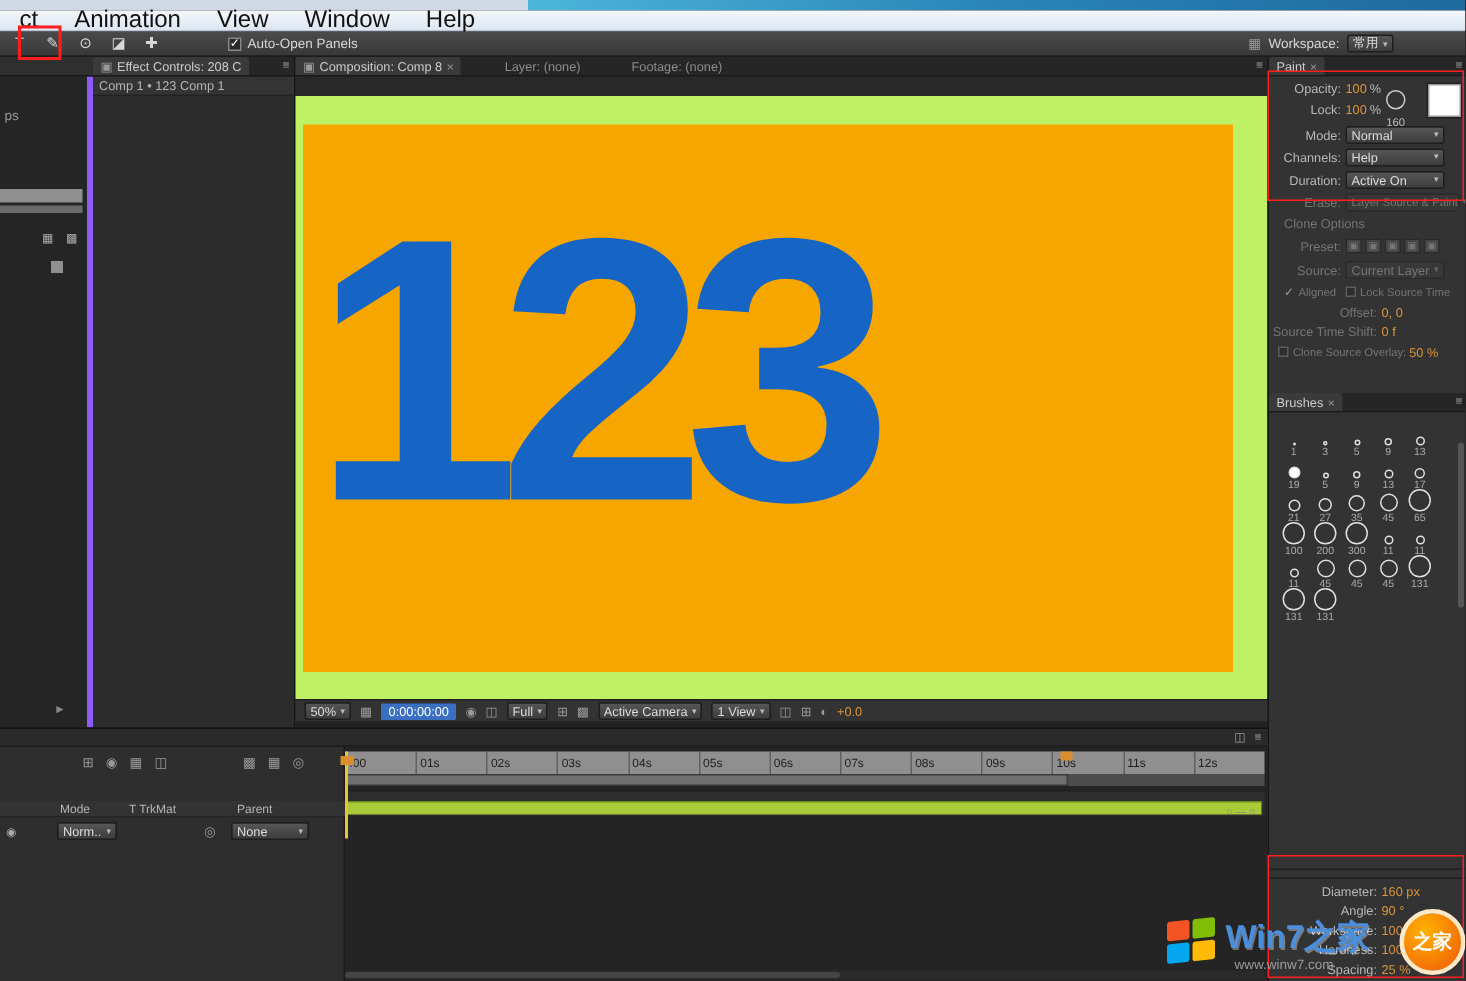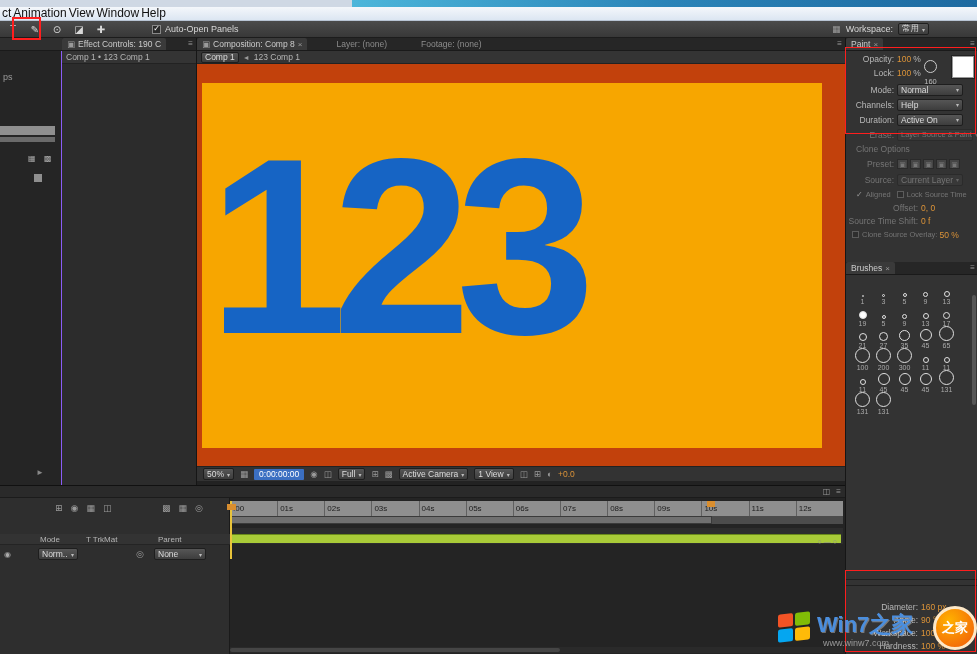--- a/index.html
+++ b/index.html
@@ -5,37 +5,37 @@
 *{margin:0;padding:0;box-sizing:border-box}
 html,body{width:977px;height:654px}
 body{position:relative;overflow:hidden;background:#1e1e1e;font-family:"Liberation Sans","DejaVu Sans",sans-serif;font-size:10px;color:#c8c8c8}
 .i{display:inline-block;color:#9a9a9a;font-style:normal}
 
 
 #desktop-strip{position:absolute;left:0;top:0;width:977px;height:7px}
 #desktop-strip .dleft{position:absolute;left:0;top:0;width:352px;height:7px;background:#cfd8e4}
 #desktop-strip .dright{position:absolute;left:352px;top:0;width:625px;height:7px;background:linear-gradient(90deg,#4cb6da,#2a84b8,#1e6aa0)}
 #menubar{position:absolute;left:0;top:7px;width:977px;height:14px;background:linear-gradient(#f4f7fb,#dce6f2);border-bottom:1px solid #b8c4d4;display:flex;align-items:center;padding-left:1px}
-.menu-item{padding:0 1px;font-size:12px;color:#111;line-height:13px}
+.menu-item{padding:0 12px;font-size:16px;color:#111;line-height:13px}
 
 
 #toolbar{position:absolute;left:0;top:21px;width:977px;height:17px;background:linear-gradient(#4b4b4b,#383838);border-bottom:1px solid #1c1c1c;display:flex;align-items:center}
 .tool{width:18px;text-align:center;font-size:10px;color:#d8d8d8;margin-left:4px}
 #auto-open{display:flex;align-items:center;margin-left:42px;font-size:9px;color:#d6d6d6}
 #auto-open .cb{width:9px;height:9px;border:1px solid #888;background:#2a2a2a;margin-right:4px;display:inline-flex;align-items:center;justify-content:center;font-size:8px;color:#fff;line-height:8px}
 #workspace{margin-left:auto;margin-right:48px;display:flex;align-items:center;gap:5px;font-size:9px;color:#d6d6d6}
 
 
 .chip{display:inline-flex;align-items:center;justify-content:space-between;height:12px;background:linear-gradient(#565656,#3d3d3d);border:1px solid #1e1e1e;border-radius:2px;padding:0 3px;font-size:8.5px;color:#ddd;gap:3px;white-space:nowrap}
 .chev{font-size:6px;color:#bbb}
 .chip.dis{background:#383838;border-color:#2b2b2b;color:#757575}
 .chip.dis .chev{color:#666}
 
 
-#left-strip{position:absolute;left:0;top:38px;width:62px;height:447px;background:#252525;border-right:1px solid #8b5cf6}
+#left-strip{position:absolute;left:0;top:38px;width:62px;height:447px;background:#252525;border-right:4px solid #8b5cf6}
 #left-strip .stub{position:absolute;left:0;top:0;width:62px;height:13px;background:#2f2f2f;border-bottom:1px solid #1a1a1a}
 #left-strip .ps{position:absolute;left:3px;top:34px;font-size:9px;color:#9a9a9a}
 #left-strip .bar1{position:absolute;left:0;top:88px;width:55px;height:9px;background:#8f8f8f}
 #left-strip .bar2{position:absolute;left:0;top:99px;width:55px;height:5px;background:#6a6a6a}
 #left-strip .gl{position:absolute;top:116px;font-size:8px;color:#aaa}
 #left-strip .sq{position:absolute;left:34px;top:136px;width:8px;height:8px;background:#8f8f8f}
 #left-strip .tri{position:absolute;left:36px;top:430px;font-size:8px;color:#888}
 
 
 .tabstrip{height:13px;background:#262626;display:flex;align-items:flex-end;border-bottom:1px solid #1a1a1a;position:relative}
@@ -45,21 +45,21 @@
 .pmenu{margin-left:auto;margin-right:3px;font-size:8px;color:#999;line-height:12px}
 .crumbs{height:13px;background:#343434;border-bottom:1px solid #222;display:flex;align-items:center;padding-left:4px;font-size:8.5px;color:#b5b5b5;gap:4px}
 
 
 #effect-controls{position:absolute;left:62px;top:38px;width:135px;height:447px;background:#2e2e2e;border-right:1px solid #161616}
 #effect-controls .content{position:absolute;left:0;top:26px;right:0;bottom:0;background:#2c2c2c}
 
 
 #comp-panel{position:absolute;left:197px;top:38px;width:648px;height:447px;background:#282828}
 #comp-panel .tabstrip .gap{width:24px}
-#viewer{position:absolute;left:0;top:26px;width:648px;height:402px;background:#c2410c}
+#viewer{position:absolute;left:0;top:26px;width:648px;height:402px;background:#bef264}
 #canvas{position:absolute;left:5px;top:19px;width:620px;height:365px;background:#F7A600;overflow:hidden}
 #canvas .big{position:absolute;left:31%;top:45%;transform:translate(-50%,-50%);font-size:250px;font-weight:bold;letter-spacing:-15px;color:#1664C4;line-height:1}
 #comp-bottom{position:absolute;left:0;top:428px;width:648px;height:15px;background:#333;border-top:1px solid #222;display:flex;align-items:center;gap:6px;padding-left:6px;font-size:8.5px}
 #timecode{display:inline-flex;align-items:center;height:11px;padding:0 5px;background:#3B6FC2;color:#fff;border-radius:1px;font-size:8.5px}
 #exposure{color:#DD9438;font-size:8.5px}
 #comp-gap{position:absolute;left:0;top:443px;width:648px;height:4px;background:#222}
 
 
 #right-col{position:absolute;left:845px;top:38px;width:132px;height:616px;background:#333;border-left:1px solid #161616}
 #paint-panel{position:absolute;left:0;top:0;width:132px;height:224px}
@@ -83,21 +83,21 @@
 #brushes-panel{position:absolute;left:0;top:224px;width:132px;height:323px}
 #brushes-panel .bcontent{position:absolute;left:0;top:13px;right:0;bottom:0;background:#333}
 #brush-grid{position:absolute;left:6px;top:8px;width:108px;display:flex;flex-wrap:wrap}
 .brush-cell{width:21px;height:22px;display:flex;flex-direction:column;align-items:center;justify-content:flex-end}
 .brush-circle{border:1px solid #e0e0e0;border-radius:50%;flex:none;margin-bottom:1px}
 .brush-circle.sel{background:#fff}
 .brush-num{font-size:7px;color:#aaa;line-height:7px}
 #brush-scroll{position:absolute;right:2px;top:20px;width:4px;height:110px;background:#555;border-radius:2px}
 #brush-divider{position:absolute;left:0;top:304px;width:132px;height:1px;background:#1f1f1f}
 
-#settings-area{position:absolute;left:0;top:547px;width:132px;height:69px;background:#333;border-top:1px solid #1f1f1f;padding-top:14px}
+#settings-area{position:absolute;left:0;top:547px;width:132px;height:69px;background:#333;border-top:1px solid #1f1f1f;padding-top:1px}
 .set-row{display:flex;align-items:center;height:13px}
 .set-label{width:72px;text-align:right;font-size:8.5px;color:#b8b8b8;margin-right:3px}
 .set-value{font-size:8.5px;color:#DD9438}
 
 
 #timeline{position:absolute;left:0;top:485px;width:845px;height:169px;background:#262626;border-top:1px solid #111}
 #tl-header{position:absolute;left:0;top:0;width:845px;height:12px;background:#2a2a2a;border-bottom:1px solid #1b1b1b}
 #tl-header .hicons{position:absolute;right:4px;top:1px;font-size:8px;color:#999;display:flex;gap:6px}
 #tl-left{position:absolute;left:0;top:12px;width:230px;height:157px;background:#2e2e2e;border-right:1px solid #1a1a1a}
 .tl-icons{position:absolute;top:5px;display:flex;gap:8px;font-size:9px;color:#9a9a9a}
@@ -177,21 +177,21 @@
   <span class="gl" style="left:28px">▦</span>
   <span class="gl" style="left:44px">▩</span>
   <div class="sq"></div>
   <span class="tri">►</span>
 </div>
 
 <div id="effect-controls">
   <div class="tabstrip">
     <span class="tab active">
       <span class="i">▣</span>
-      <span>Effect Controls: 190 C</span>
+      <span>Effect Controls: 208 C</span>
     </span>
     <span class="pmenu">≡</span>
   </div>
   <div class="crumbs">
     <span>Comp 1 • 123 Comp 1</span>
   </div>
   <div class="content"></div>
 </div>
 
 <div id="comp-panel">
@@ -203,27 +203,20 @@
     </span>
     <span class="gap"></span>
     <span class="tab">
       <span>Layer: (none)</span>
     </span>
     <span class="gap"></span>
     <span class="tab">
       <span>Footage: (none)</span>
     </span>
     <span class="pmenu">≡</span>
-  </div>
-  <div class="crumbs">
-    <span class="chip" style="height:11px">
-      <span>Comp 1</span>
-    </span>
-    <span class="i" style="font-size:7px">◄</span>
-    <span>123 Comp 1</span>
   </div>
   <div id="viewer">
     <div id="canvas" style="background: rgb(247, 166, 0);">
       <div class="big" style="color: rgb(22, 100, 196);">123</div>
     </div>
   </div>
   <div id="comp-bottom">
     <span class="chip">
       <span>50%</span>
       <span class="chev">▾</span>

